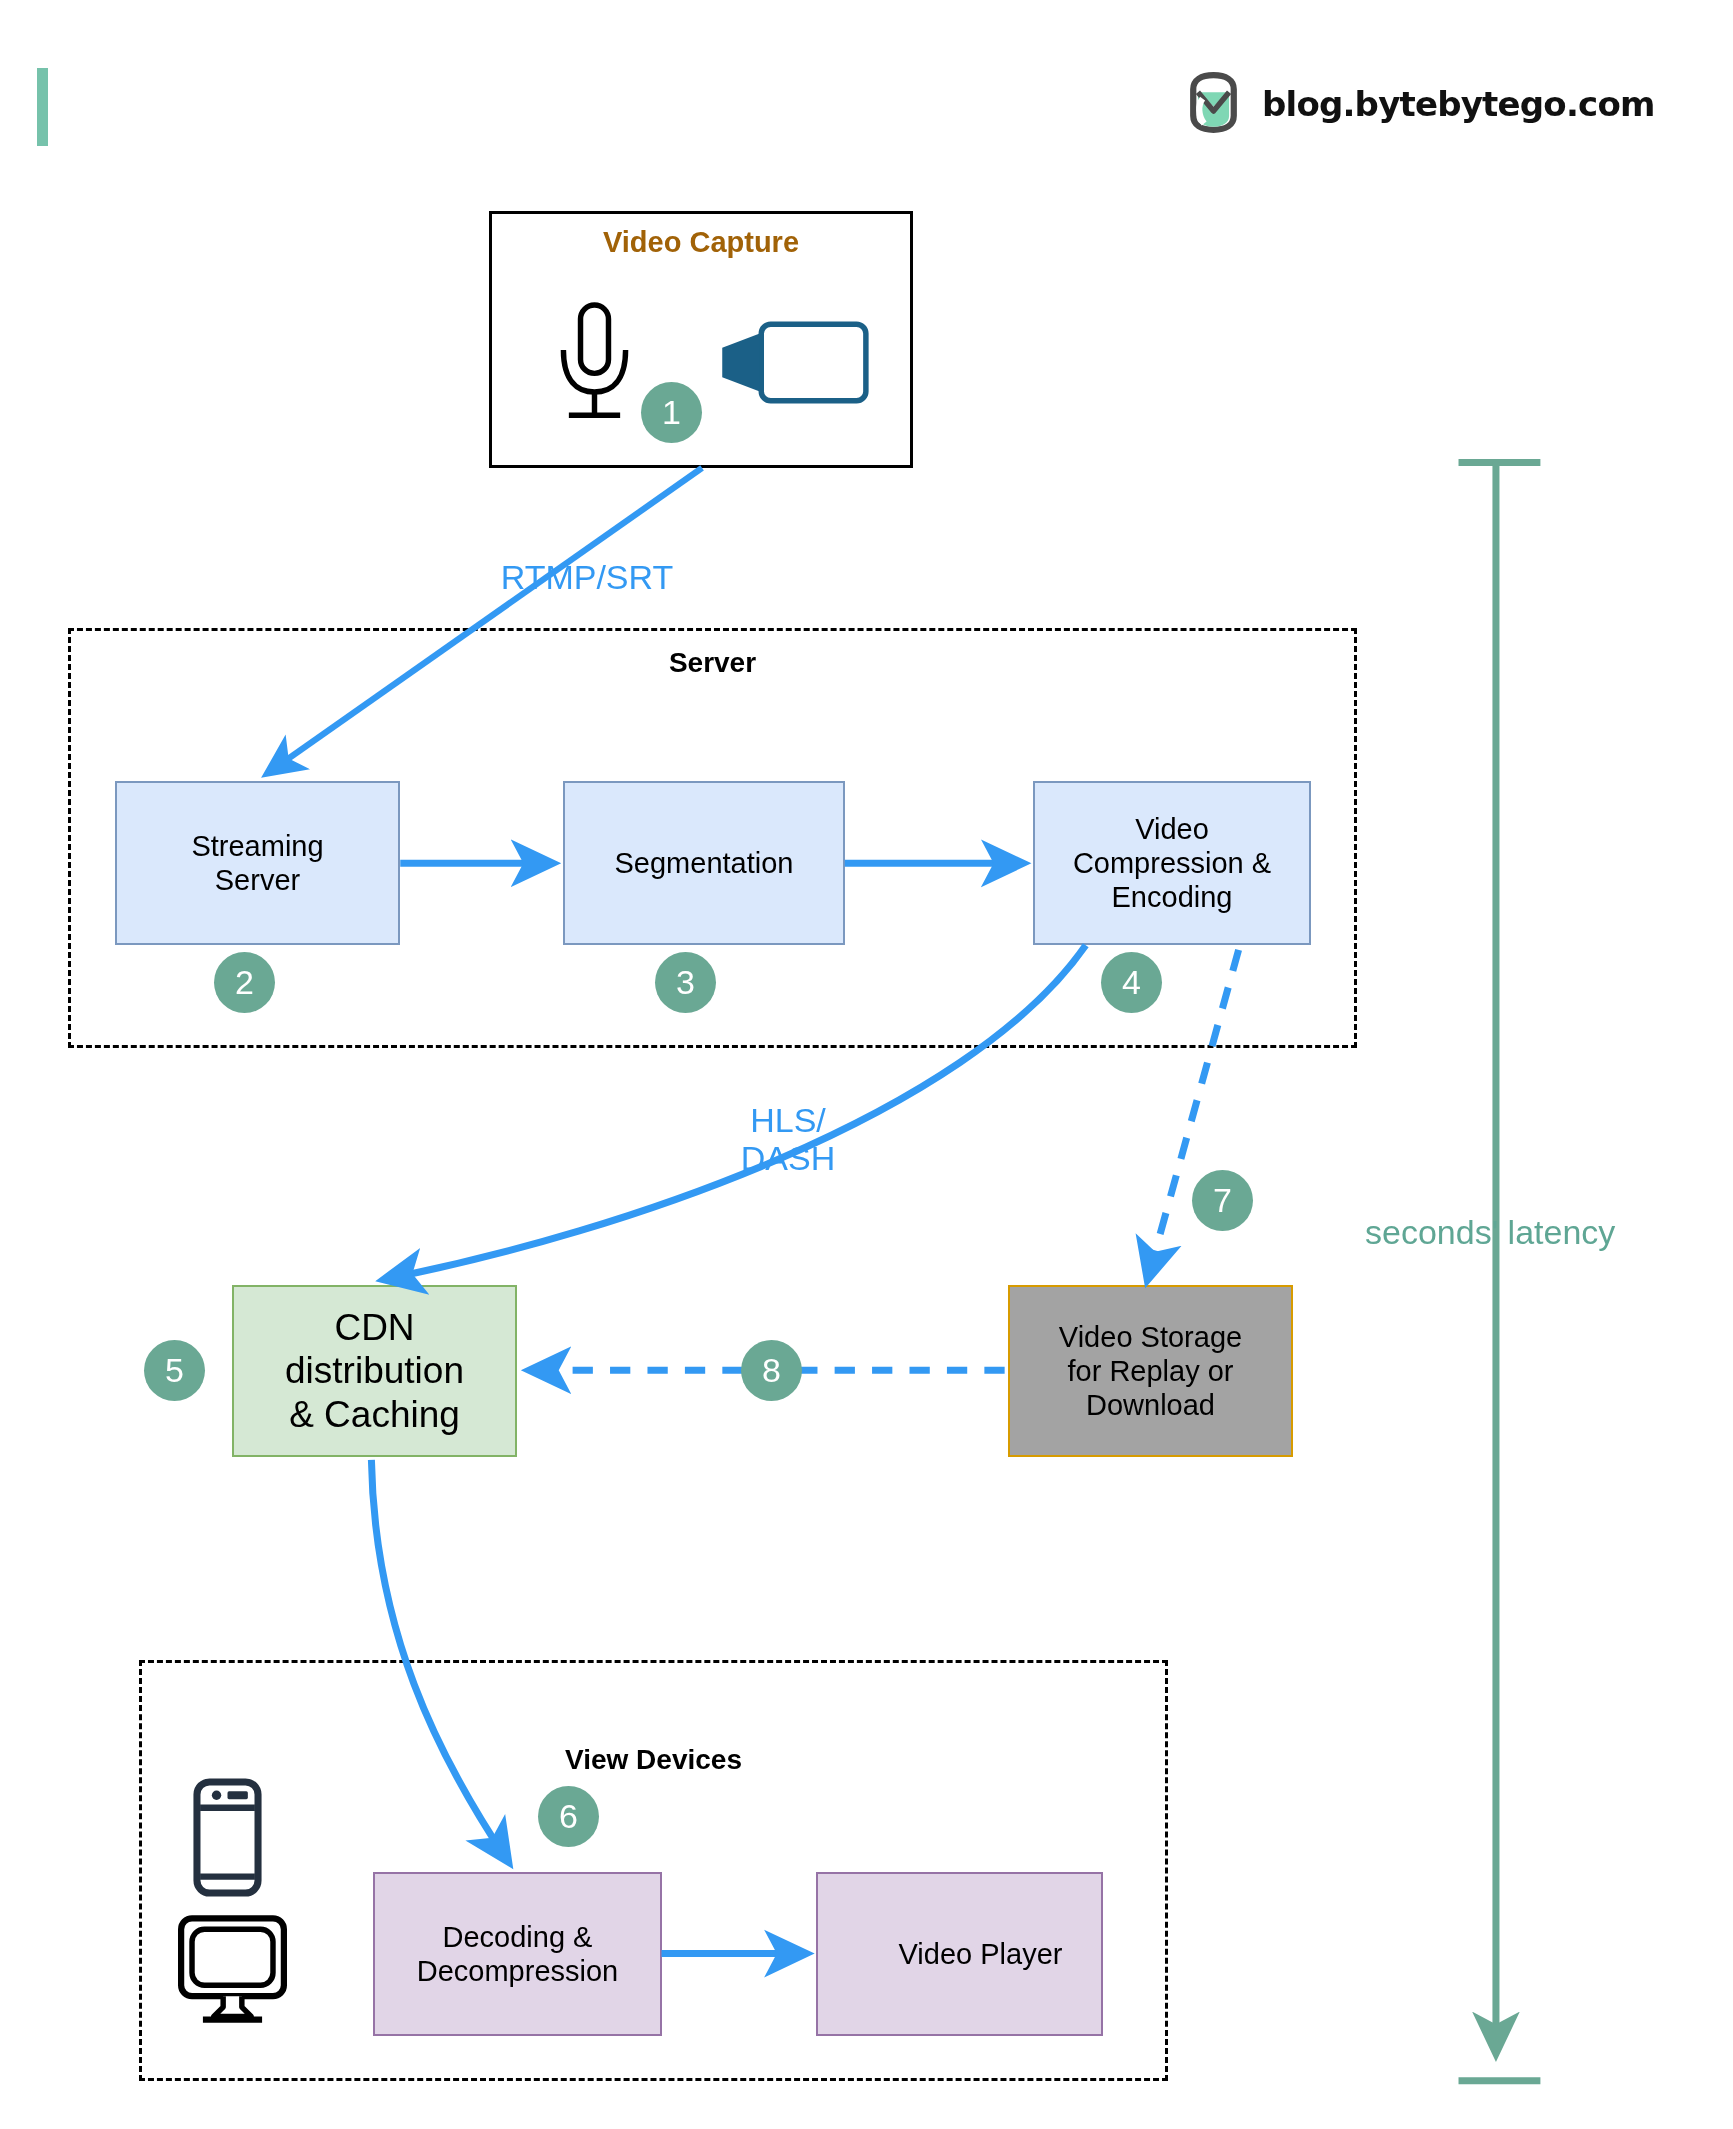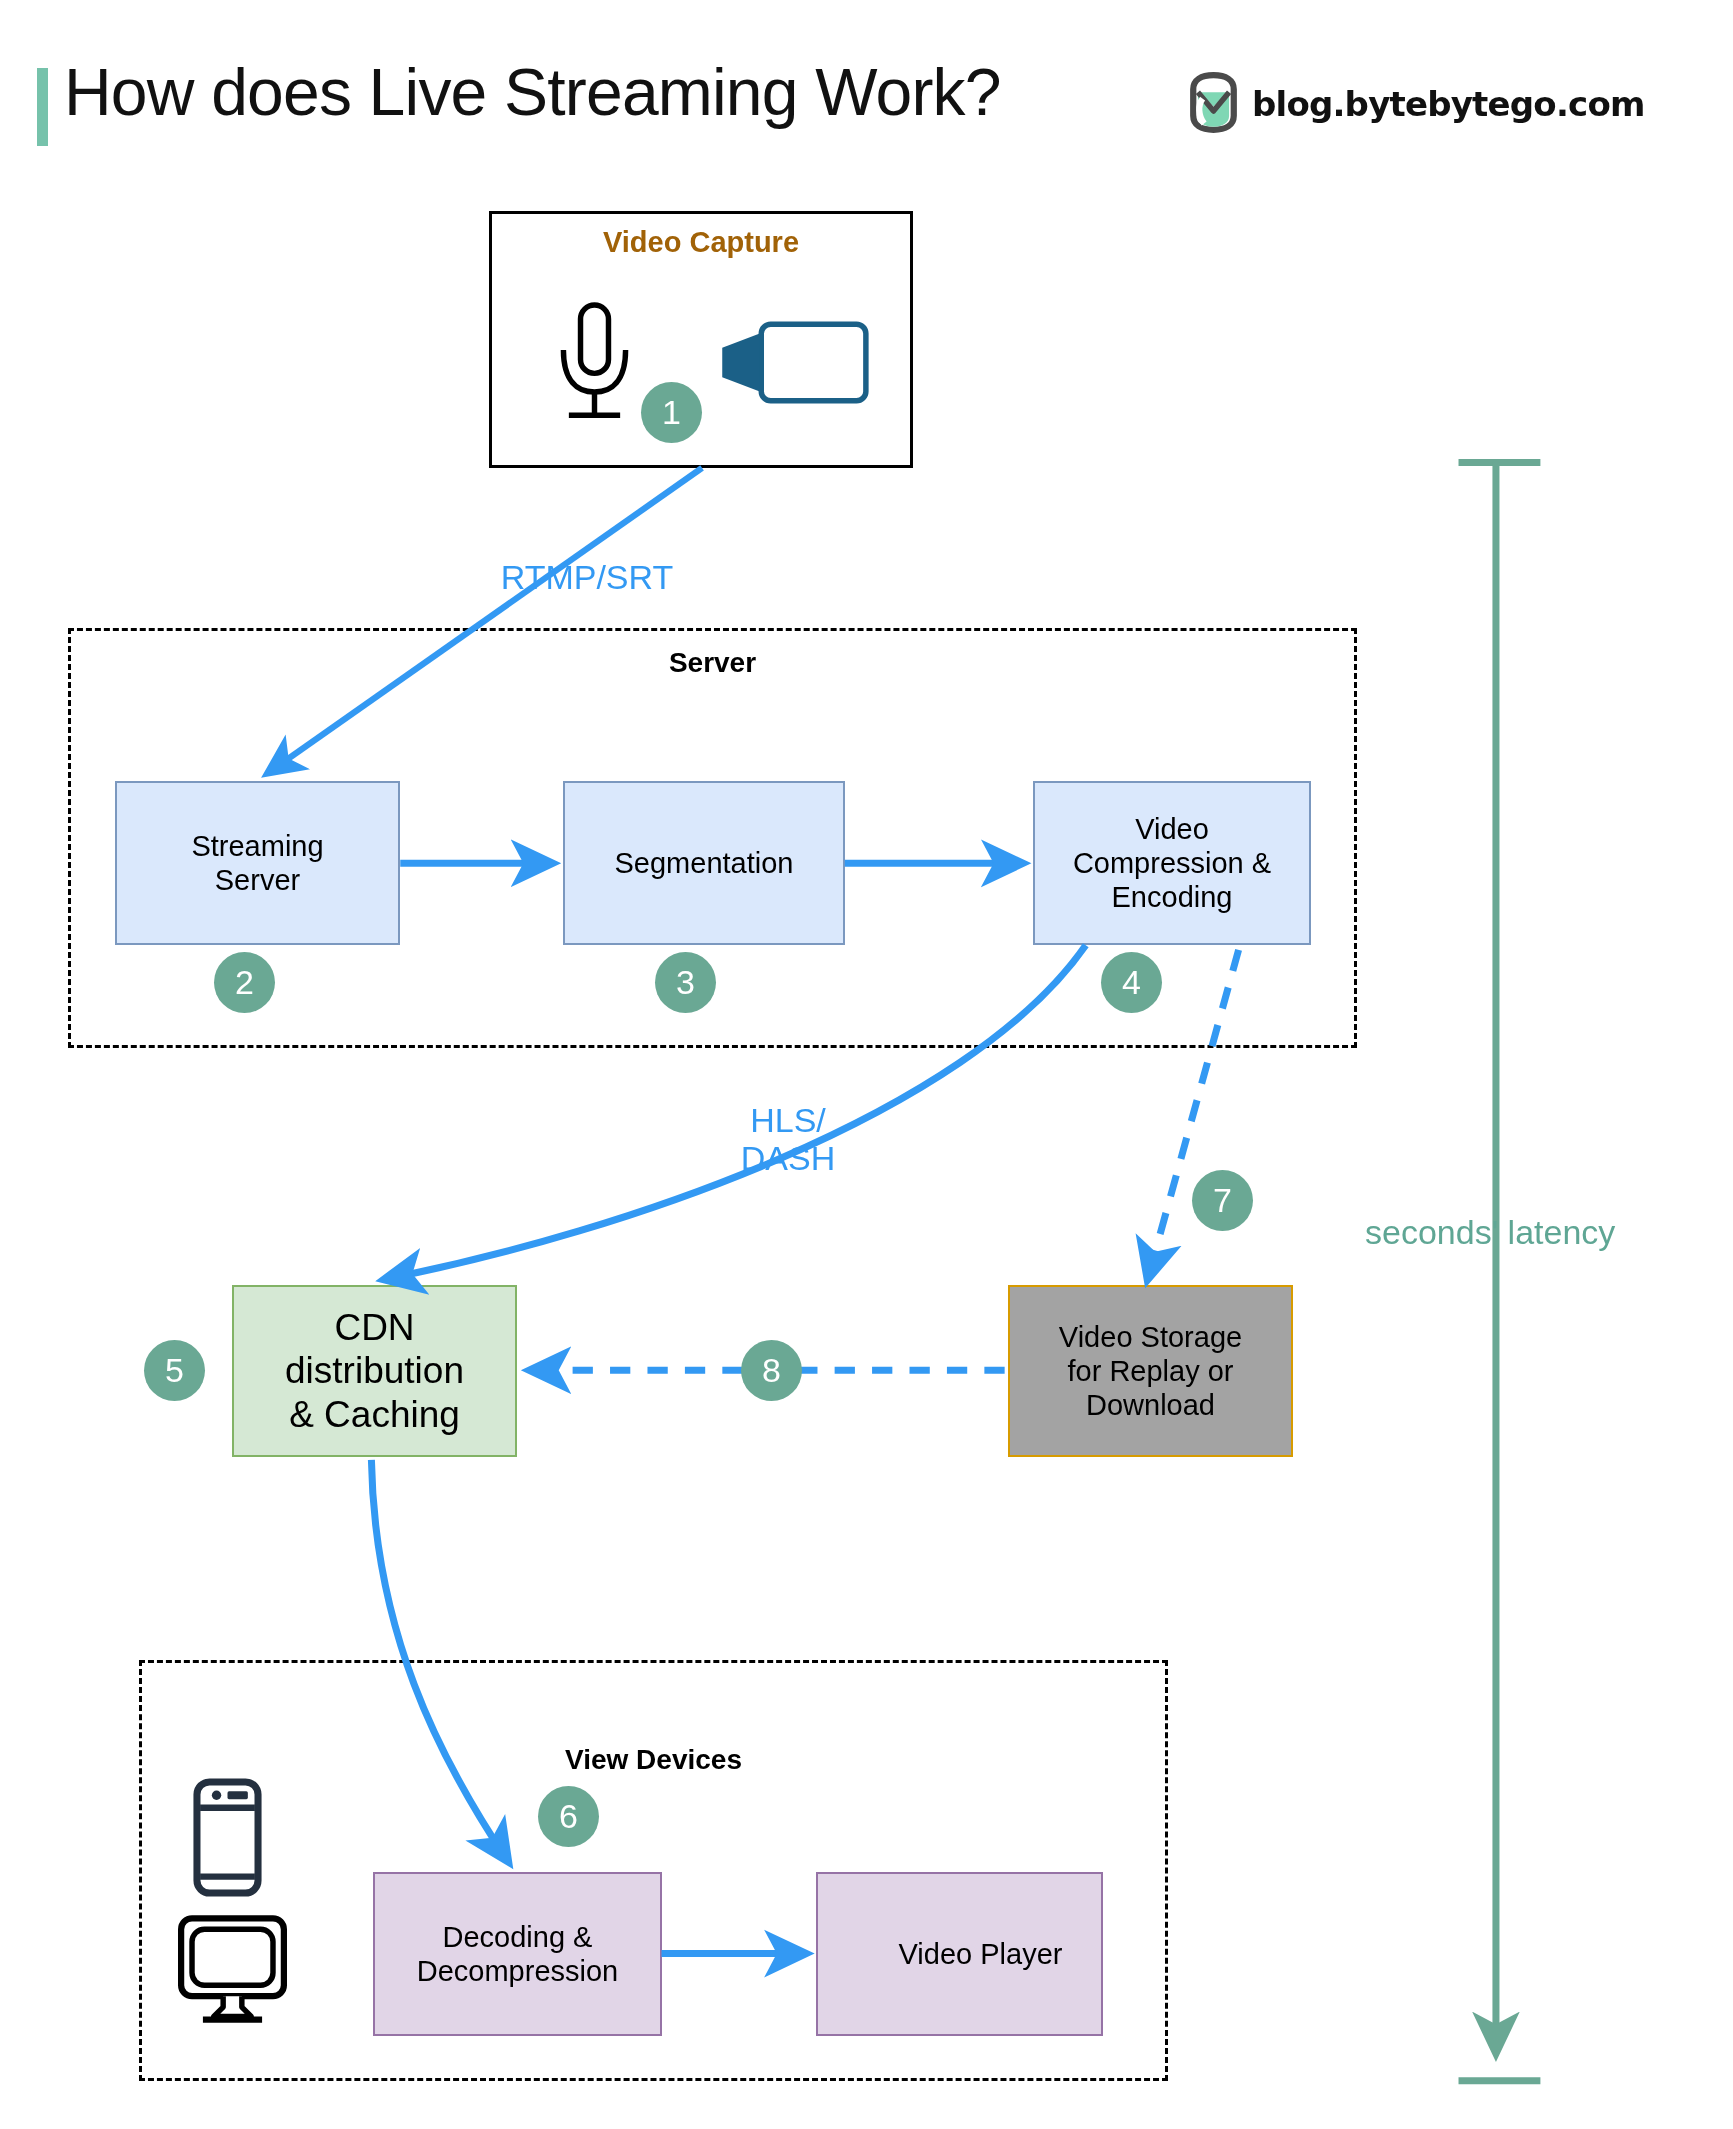--- a/index.html
+++ b/index.html
@@ -18,21 +18,21 @@
     background:#76c2ab;
   }
   #page-title{
     position:absolute;left:64px;top:23.4px;
     font-size:66px;font-weight:400;color:#111111;
     letter-spacing:-0.8px;white-space:nowrap;
     font-family:"Liberation Sans", sans-serif;
   }
   #brand{
     position:absolute;left:1187px;top:41px;
-    display:flex;align-items:center;gap:12px;
+    display:flex;align-items:center;gap:22px;
   }
   #brand-text{
     font-size:34px;font-weight:700;color:#111;
     font-family:"DejaVu Sans", sans-serif;letter-spacing:-0.8px;
     white-space:nowrap;
   }
 
   
   .node{
     box-sizing:border-box;display:flex;align-items:center;justify-content:center;
@@ -85,21 +85,20 @@
 
   svg.ovl{position:absolute;left:0;top:0;width:1734px;height:2129px;overflow:visible;pointer-events:none;}
 </style>
 </head>
 <body>
 
 <div id="canvas">
 
   <div class="abs" id="title-bar">
     <div id="title-accent"></div>
-    <div id="page-title">How does Live Streaming Work?</div>
     <div id="brand">
       <span>
         <svg width="53" height="61" viewBox="0 0 68 78">
           <path d="M8 22 C8 10,18 4,34 4 C50 4,60 10,60 22 L60 56 C60 68,50 74,34 74 C18 74,8 68,8 56 Z" fill="#ffffff" stroke="#4a4a4a" stroke-width="8"></path>
           <path d="M14 26 L54 26 L54 56 C54 65,46 70,34 70 C22 70,14 65,14 56 Z" fill="#7fd7b4"></path>
           <path d="M14 26 L34 48 L54 26 L54 24 L34 44 L14 24 Z" fill="#ffffff"></path>
           <path d="M14 26 L34 50 L54 26" fill="none" stroke="#4a4a4a" stroke-width="7" stroke-linejoin="round"></path>
           <path d="M20 34 C14 42,14 56,22 66" fill="none" stroke="#ffffff" stroke-width="8"></path>
         </svg>
       </span>

